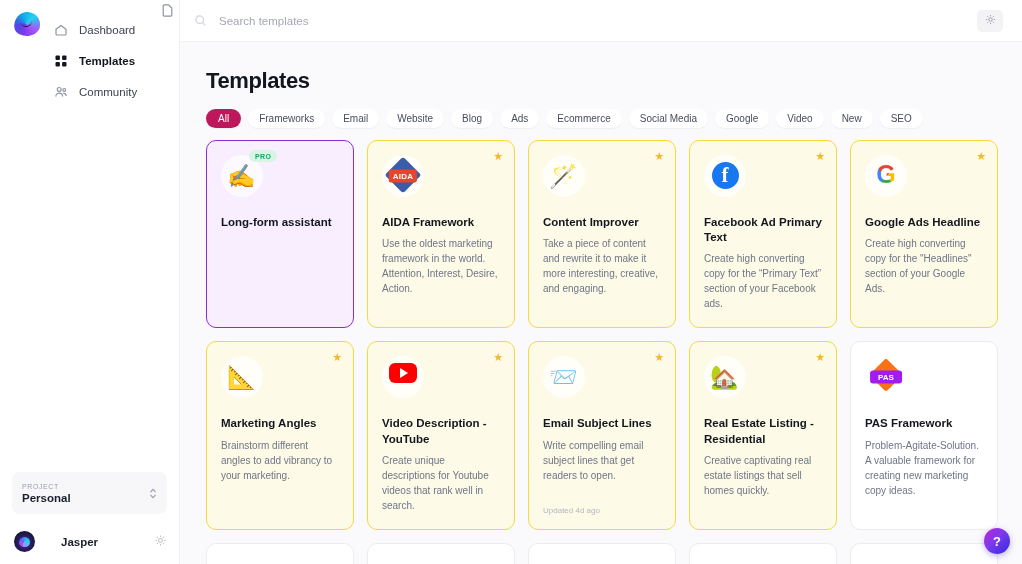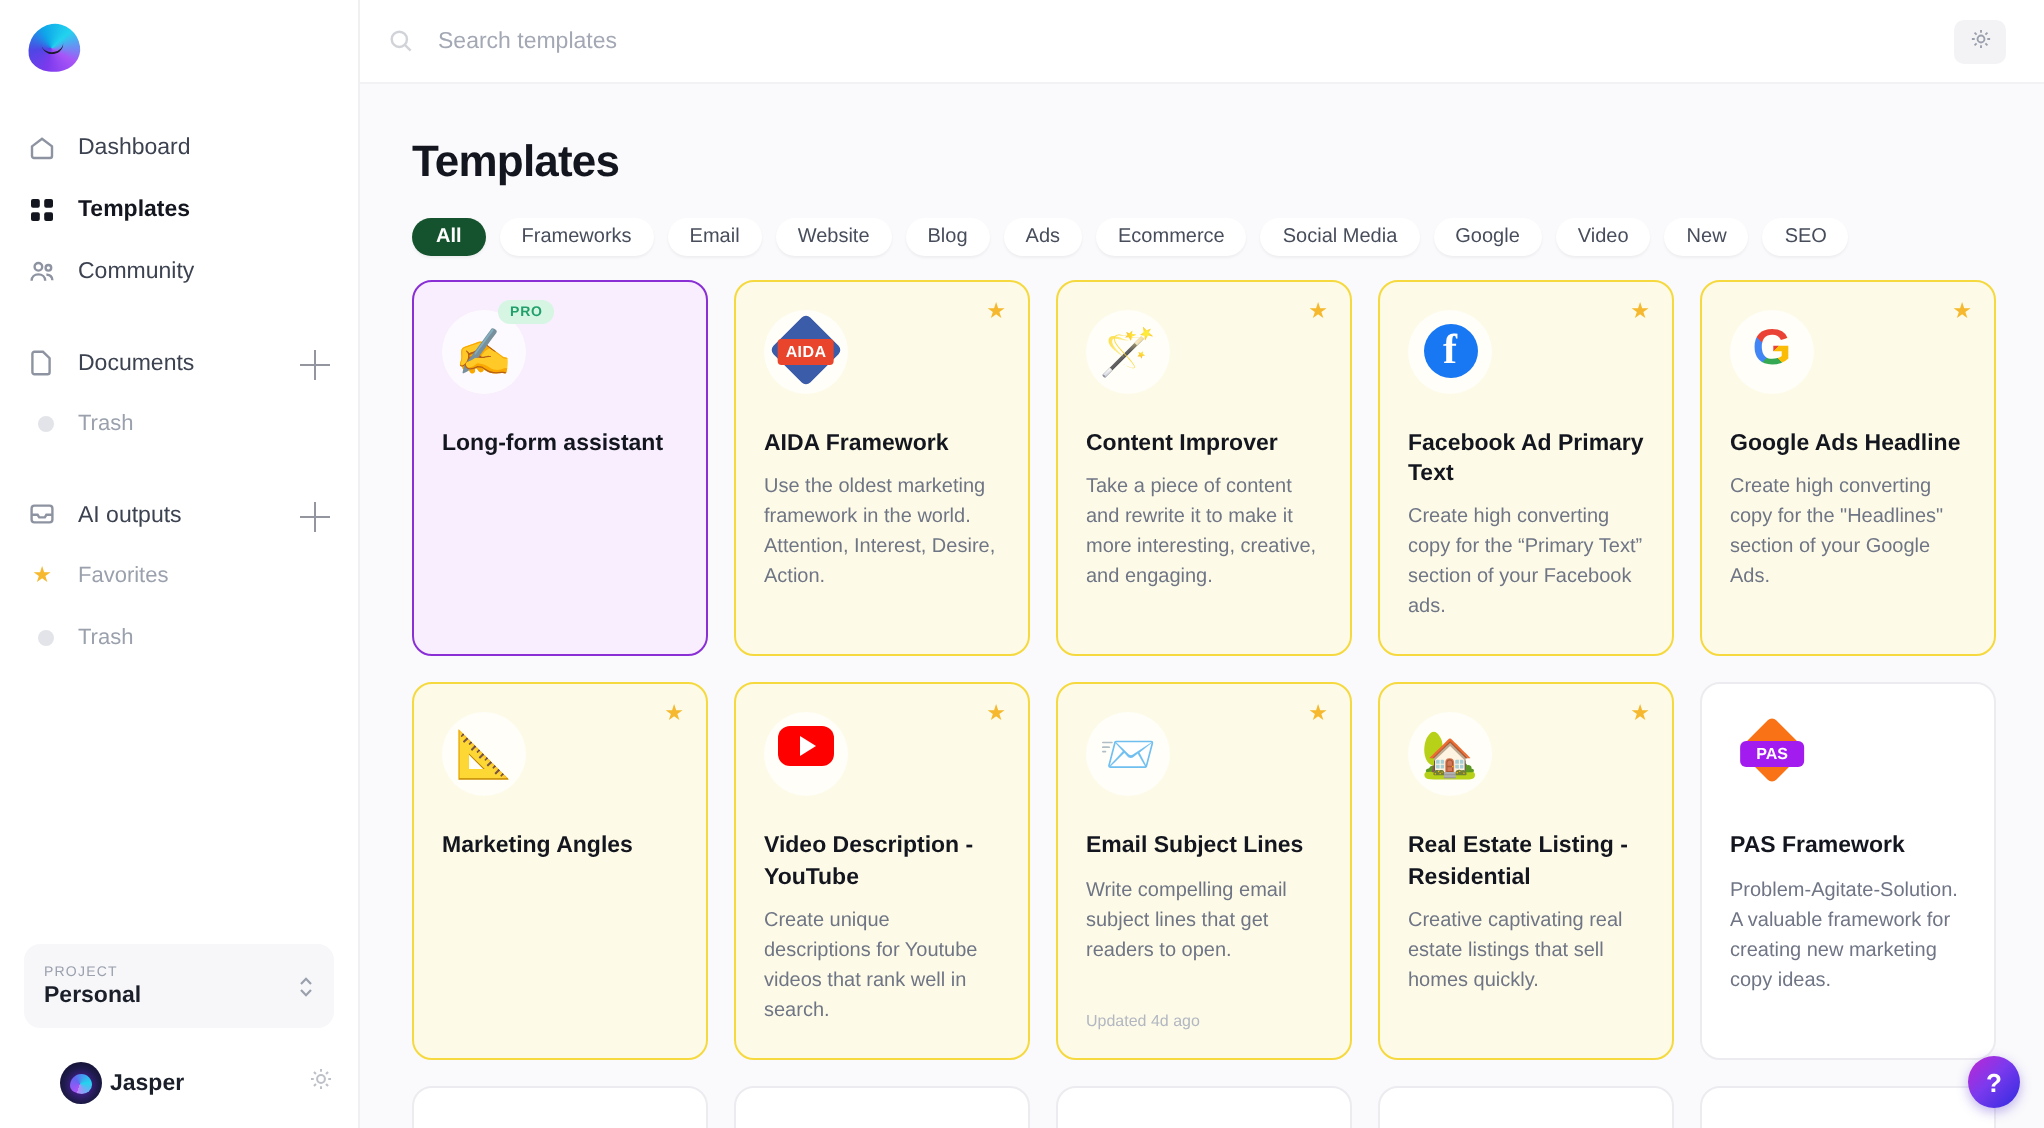--- a/index.html
+++ b/index.html
@@ -12,21 +12,21 @@
     color: #1f2430;
     -webkit-font-smoothing: antialiased;
   }
   .app { display: flex; width: 1022px; height: 564px; }
 
   
   .sidebar {
     width: 180px; height: 564px;
     background: #ffffff;
     border-right: 1px solid #f0f0f3;
-    display: flex; flex-direction: column;
+    display: flex; 
     position: relative;
     flex: 0 0 180px;
   }
   .logo-wrap { padding: 12px 0 0 14px; height: 44px; }
   .logo {
     width: 26px; height: 24px;
     border-radius: 52% 48% 46% 54% / 58% 54% 46% 42%;
     background: conic-gradient(from 200deg at 45% 50%, #7c3aed, #4f46e5, #0ea5e9, #22d3ee, #a855f7, #7c3aed);
     position: relative;
     transform: rotate(-8deg);
@@ -74,22 +74,22 @@
     background: #f7f7fa; border-radius: 8px;
     padding: 6px 10px;
     display: flex; align-items: center; justify-content: space-between;
     cursor: pointer;
   }
   .project-label { font-size: 7px; letter-spacing: .6px; color: #9aa0ac; text-transform: uppercase; }
   .project-name { font-size: 11.5px; font-weight: bold; color: #1b1f2a; margin-top: 2px; }
   .chev-ud { color: #9aa0ac; font-size: 9px; line-height: 1; display: flex; flex-direction: column; gap: 1px; }
 
   .user-row {
-    position: absolute; left: 30px; bottom: 12px; right: 12px;
-    display: flex; align-items: center; gap: 4px; justify-content: flex-end;
+    position: absolute; left: 14px; bottom: 12px; right: 12px;
+    display: flex; align-items: center; gap: 26px; justify-content: flex-end;
   }
   .avatar {
     width: 21px; height: 21px; border-radius: 50%;
     background: radial-gradient(circle at 50% 55%, #5b21b6 0%, #1e1b4b 55%, #0b0a1c 100%);
     position: relative; flex: 0 0 21px;
   }
   .avatar::after {
     content:""; position:absolute; left:5px; top:6px; width:11px; height:10px;
     border-radius: 52% 48% 46% 54% / 58% 54% 46% 42%;
     background: conic-gradient(from 200deg at 45% 50%, #a855f7, #6366f1, #22d3ee, #c084fc);
@@ -127,21 +127,21 @@
   .page-title { font-size: 22px; font-weight: bold; letter-spacing: -.4px; color: #14161f; margin: 26px 0 0 0; }
 
   .chips { display: flex; align-items: center; gap: 7px; margin: 15px 0 12px 0; flex-wrap: nowrap; }
   .chip {
     height: 19px; padding: 0 11px; border-radius: 20px;
     background: #ffffff; color: #474d5b;
     font-size: 10px; display: flex; align-items: center;
     cursor: pointer; white-space: nowrap;
     box-shadow: 0 1px 1.5px rgba(20,22,31,.05);
   }
-  .chip.active { background: #14532d; color: #ffffff; font-weight: bold; padding: 0 12px; }
+  .chip.active { background: #be185d; color: #ffffff; font-weight: normal; padding: 0 12px; }
 
   .grid {
     display: grid;
     grid-template-columns: repeat(5, 1fr);
     gap: 13px;
   }
   .card {
     position: relative;
     border-radius: 10px;
     padding: 14px 14px 16px 14px;
@@ -412,20 +412,21 @@
               </div>
               <div class="card-title">Google Ads Headline</div>
               <div class="card-desc">Create high converting copy for the "Headlines" section of your Google Ads.</div>
             </div>
             <div class="card yellow">
               <span class="card-star">★</span>
               <div class="card-icon-wrap">
                 <span class="emoji">📐</span>
               </div>
               <div class="card-title">Marketing Angles</div>
+              <div class="card-desc">Brainstorm different angles to add vibrancy to your marketing.</div>
             </div>
             <div class="card yellow">
               <span class="card-star">★</span>
               <div class="card-icon-wrap">
                 <span class="brand">
                   <span class="yt"></span>
                 </span>
               </div>
               <div class="card-title">Video Description - YouTube</div>
               <div class="card-desc">Create unique descriptions for Youtube videos that rank well in search.</div>

